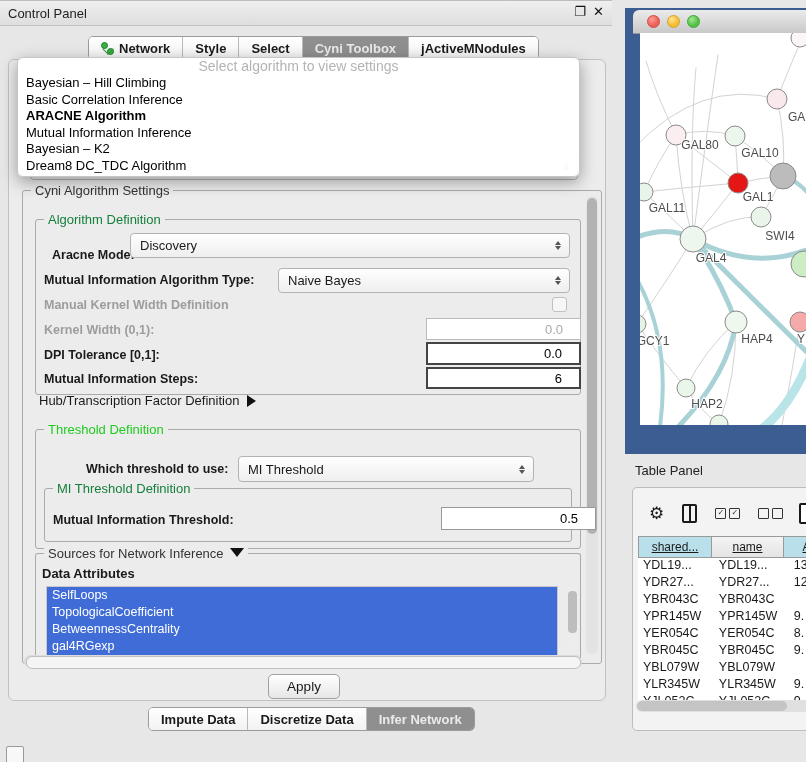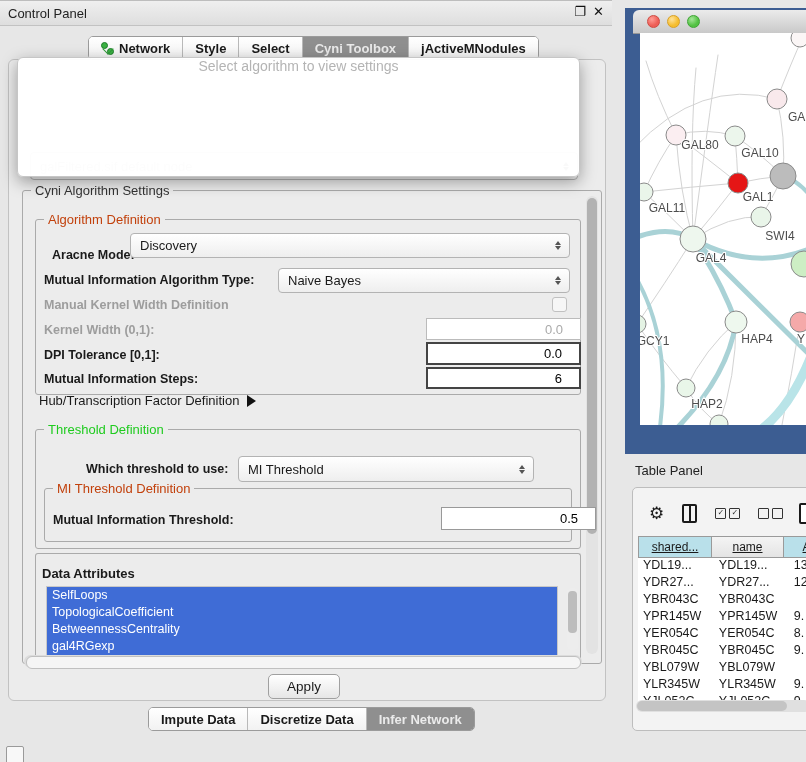--- a/index.html
+++ b/index.html
@@ -41,21 +41,21 @@
   #algo-popup{left:17px;top:57px;width:561px;min-height:116px;z-index:10;background:rgba(255,255,255,0.97);
     border:1px solid #c6c6c6;border-radius:6px;box-shadow:0 5px 16px rgba(0,0,0,0.35);padding-bottom:2px;}
   #popup-placeholder{font-size:14px;color:#b4b4b4;text-align:center;height:17px;line-height:17px;}
   .pop-item{font-size:13px;height:16.5px;line-height:16.5px;padding-left:8px;color:#000;}
   .pop-item.sel{font-weight:bold;}
 
   
   .fset{position:absolute;border:1px solid #aaaaaa;border-radius:3px;}
   .fset>.ftitle{position:absolute;top:-8px;left:8px;background:#ececec;padding:0 4px;font-size:13px;}
   .t-black{color:#333;}
-  .t-blue{color:#c2410c;}
+  .t-blue{color:#15803d;}
   .t-green{color:#1ecb1e;}
 
   #settings{left:22px;top:190px;width:578px;height:472px;}
   #settings-vscroll{position:absolute;right:3px;top:5px;width:12px;height:458px;background:#e3e3e3;border-radius:6px;}
   #settings-vthumb{position:absolute;left:1px;top:2px;width:10px;height:336px;background:#b2b2b2;border-radius:5px;}
 
   .lbl{position:absolute;font-size:12.5px;font-weight:bold;white-space:nowrap;}
   .lbl.gray{color:#9d9d9d;}
   .field{position:absolute;background:#fff;font-size:13px;text-align:right;padding-right:17px;
     display:flex;align-items:center;justify-content:flex-end;}
@@ -163,20 +163,28 @@
 <div class="abs combo" id="data-combo">
   <span class="ct">galFiltered.sif default node</span>
   <span class="arrows">
       <i class="up"></i>
       <i class="dn"></i>
     </span>
 </div>
 
 <div class="abs" id="algo-popup">
   <div id="popup-placeholder">Select algorithm to view settings</div>
+  <div>
+      <div class="pop-item">Bayesian – Hill Climbing</div>
+      <div class="pop-item">Basic Correlation Inference</div>
+      <div class="pop-item sel">ARACNE Algorithm</div>
+      <div class="pop-item">Mutual Information Inference</div>
+      <div class="pop-item">Bayesian – K2</div>
+      <div class="pop-item">Dream8 DC_TDC Algorithm</div>
+    </div>
 </div>
 
 <div class="fset" id="settings">
   <span class="ftitle t-black">Cyni Algorithm Settings</span>
   <div id="settings-vscroll">
       <div id="settings-vthumb"></div>
     </div>
 
   <div class="fset" style="left:12px;top:28px;width:544px;height:174px;">
     <span class="ftitle t-blue">Algorithm Definition</span>
@@ -229,20 +237,21 @@
     <div class="fset" style="left:8px;top:58px;width:526px;height:52px;">
       <span class="ftitle t-blue">MI Threshold Definition</span>
       <span class="lbl" style="left:8px;top:24px;">Mutual Information Threshold:</span>
       <div class="field norm" style="left:378px;top:18px;width:136px;height:21px;">
           <span>0.5</span>
         </div>
     </div>
   </div>
 
   <div class="fset" style="left:12px;top:362px;width:544px;height:108px;border-bottom:none;">
+    <span class="ftitle t-black"><span>Sources for Network Inference</span><span class="tri-down"></span></span>
     <span class="lbl" style="left:6px;top:12px;font-size:13px;">Data Attributes</span>
     <div id="attr-list">
         <div class="attr-item">SelfLoops</div>
         <div class="attr-item">TopologicalCoefficient</div>
         <div class="attr-item">BetweennessCentrality</div>
         <div class="attr-item">gal4RGexp</div>
       </div>
     <div id="attr-vscroll">
         <div id="attr-vthumb"></div>
       </div>

